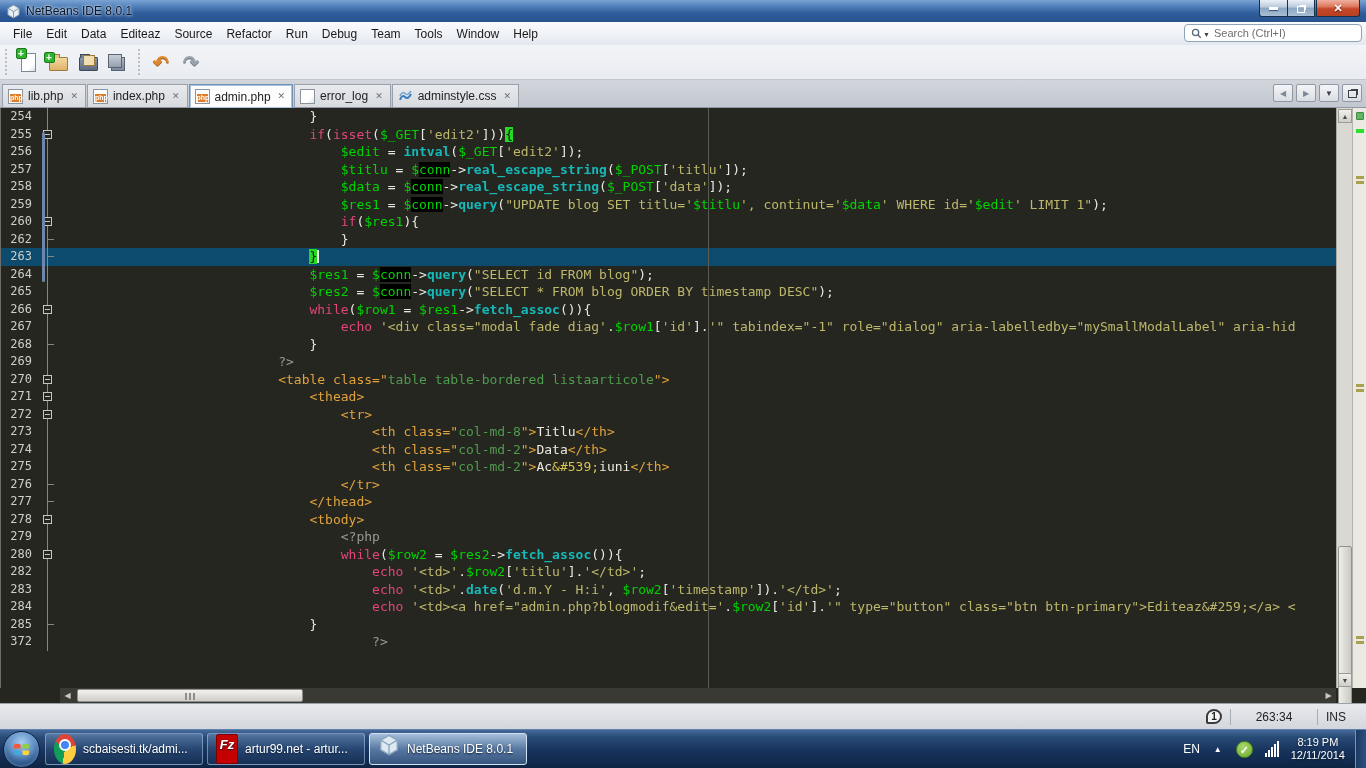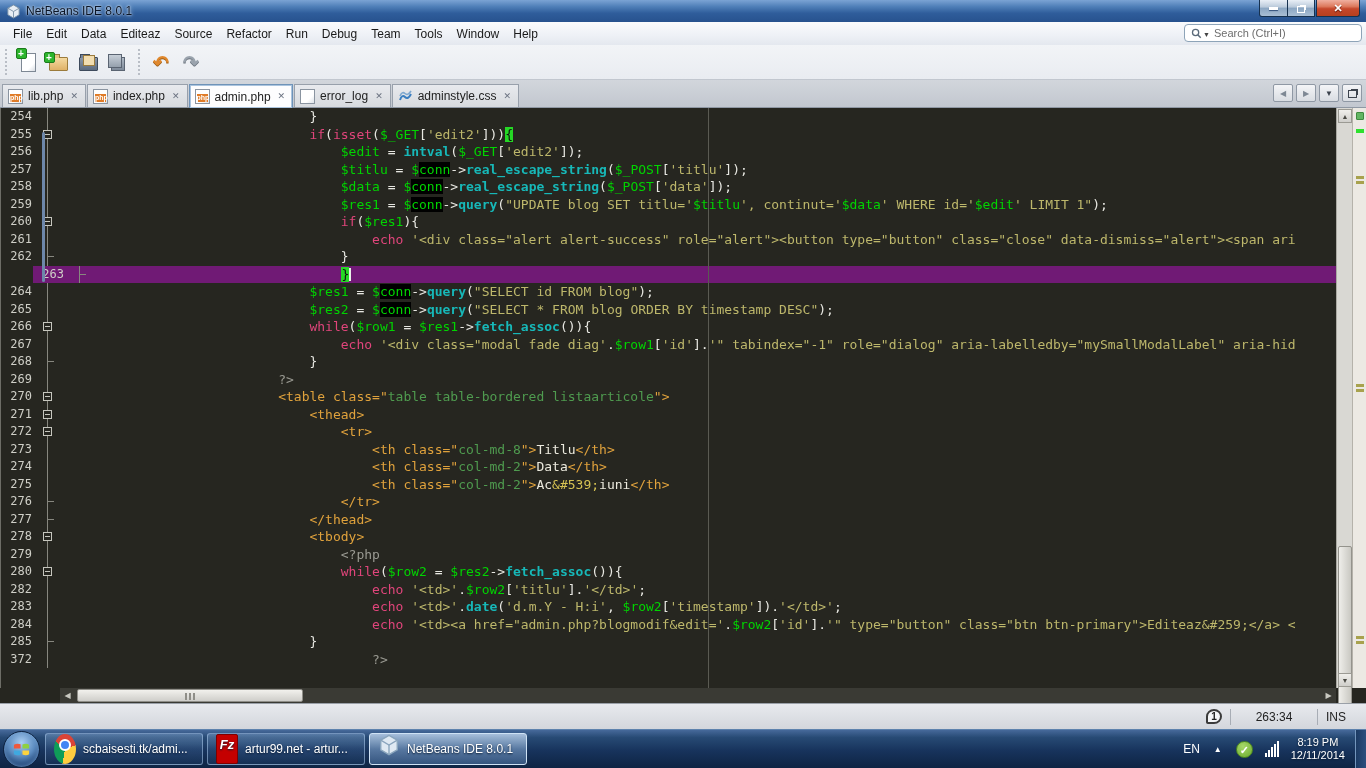--- a/index.html
+++ b/index.html
@@ -83,21 +83,21 @@
   .tcbtn { width:20px; height:18px; border:1px solid #8f98a4; border-radius:2px;
     background:linear-gradient(180deg,#f4f5f7,#d9dde2); display:flex; align-items:center; justify-content:center;
     font-size:8px; color:#7e8894; }
   .tcbtn.dark { color:#3c434d; }
   .tc-restore { width:9px; height:8px; border:1px solid #3c434d; box-shadow:2px -2px 0 -1px #3c434d; margin-top:2px; }
 
   
   .editor { position:absolute; left:0; top:108px; width:1366px; height:580px; background:#262620; border-left:1px solid #6d6d66; }
   .code-rows { position:absolute; left:0; top:0; right:30px; bottom:0; overflow:hidden; }
   .crow { display:flex; height:17.5px; position:relative; }
-  .crow.current { background:#701a75;margin-left:32px; }
+  .crow.current { background:#0c4a6e; }
   .lnum { flex:0 0 36px; text-align:right; padding-right:5px; color:#cfcfc7;
     font:12px/17.5px "DejaVu Sans Mono",monospace; }
   .foldcol { flex:0 0 22px; position:relative; }
   .foldcol::before { content:""; position:absolute; left:10px; top:0; bottom:0; border-left:1px solid #87877f; }
   .fbox { position:absolute; left:6px; top:4px; width:9px; height:9px; background:#262620; border:1px solid #c6c6be; }
   .fbox::after { content:""; position:absolute; left:1px; right:1px; top:3px; border-top:1px solid #c6c6be; }
   .ftick { position:absolute; left:10px; top:8px; width:7px; border-top:1px solid #87877f; }
   .codetext { white-space:pre; font:13px/17.5px "DejaVu Sans Mono",monospace; position:relative; z-index:2; }
   .block-guide { position:absolute; left:41px; top:24px; width:3px; height:150px; background:#6d87aa; border-radius:2px; z-index:3; }
   .margin-line { position:absolute; left:707px; top:0; bottom:0; border-left:1px solid #5a5a52; z-index:1; }
@@ -346,25 +346,20 @@
           <span class="codetext"><span class="c-o">                                    </span><span class="c-v">$res1</span><span class="c-o"> = </span><span class="c-v">$</span><span class="c-hc">conn</span><span class="c-o">-&gt;</span><span class="c-f">query</span><span class="c-o">(</span><span class="c-s">"UPDATE blog SET titlu='</span><span class="c-v">$titlu</span><span class="c-s">', continut='</span><span class="c-v">$data</span><span class="c-s">' WHERE id='</span><span class="c-v">$edit</span><span class="c-s">' LIMIT 1"</span><span class="c-o">);</span></span>
         </div>
         <div class="crow">
           <span class="lnum">260</span>
           <span class="foldcol">
             <span class="fbox"></span>
           </span>
           <span class="codetext"><span class="c-o">                                    </span><span class="c-k">if</span><span class="c-o">(</span><span class="c-v">$res1</span><span class="c-o">){</span></span>
         </div>
         <div class="crow">
-          <span class="lnum">261</span>
-          <span class="foldcol"></span>
-          <span class="codetext"><span class="c-o">                                        </span><span class="c-k">echo</span><span class="c-o"> </span><span class="c-s">'&lt;div class="alert alert-success" role="alert"&gt;&lt;button type="button" class="close" data-dismiss="alert"&gt;&lt;span ari</span></span>
-        </div>
-        <div class="crow">
           <span class="lnum">262</span>
           <span class="foldcol">
             <span class="ftick"></span>
           </span>
           <span class="codetext"><span class="c-o">                                    }</span></span>
         </div>
         <div class="crow current">
           <span class="lnum">263</span>
           <span class="foldcol">
             <span class="ftick"></span>

